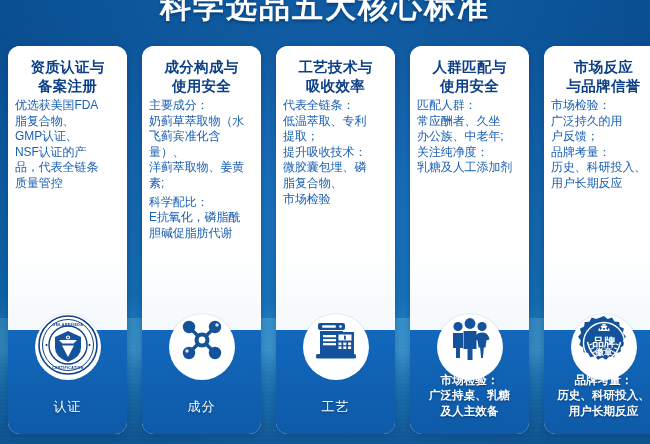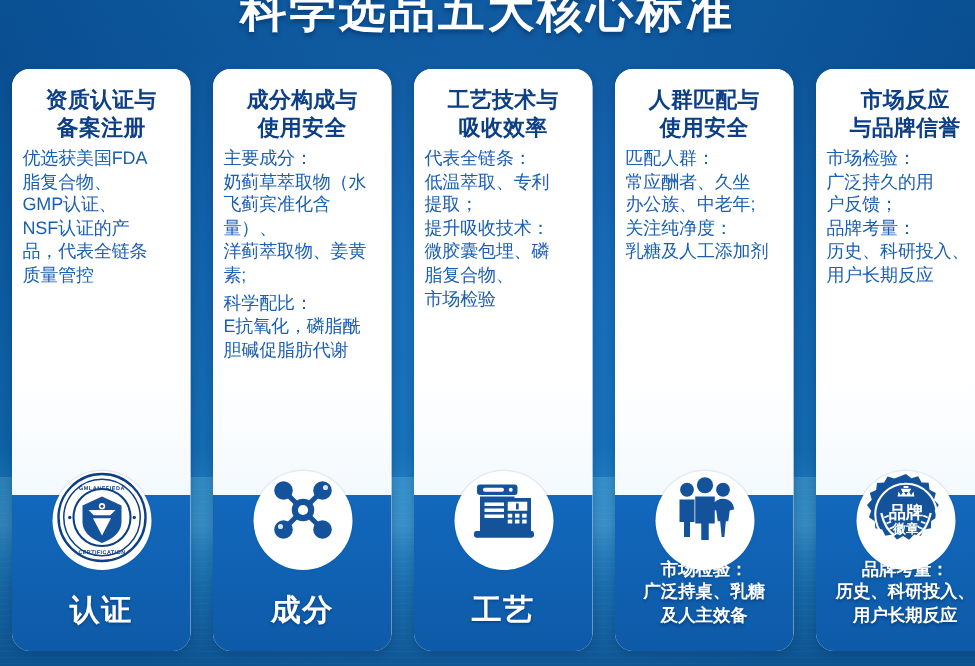--- a/index.html
+++ b/index.html
@@ -106,23 +106,23 @@
   .icon-circle svg { display:block; }
 
   .lower {
     flex:1;
     background:linear-gradient(to bottom,#1268bc,#0e5aa8);
     display:flex; align-items:flex-end; justify-content:center;
     padding:0 5px 16px 5px;
   }
   .lower-label {
     color:#ffffff;
-    font-weight:bold;
+    font-weight:normal;
     text-align:center;
-    font-size:20px;
+    font-size:13px;
     line-height:22px;
     letter-spacing:1px;
     text-shadow:0 1px 2px rgba(0,30,70,.5);
   }
   .lower-label.small {
     font-size:11.6px;
     line-height:15.4px;
     letter-spacing:0;
     font-weight:bold;
   }

